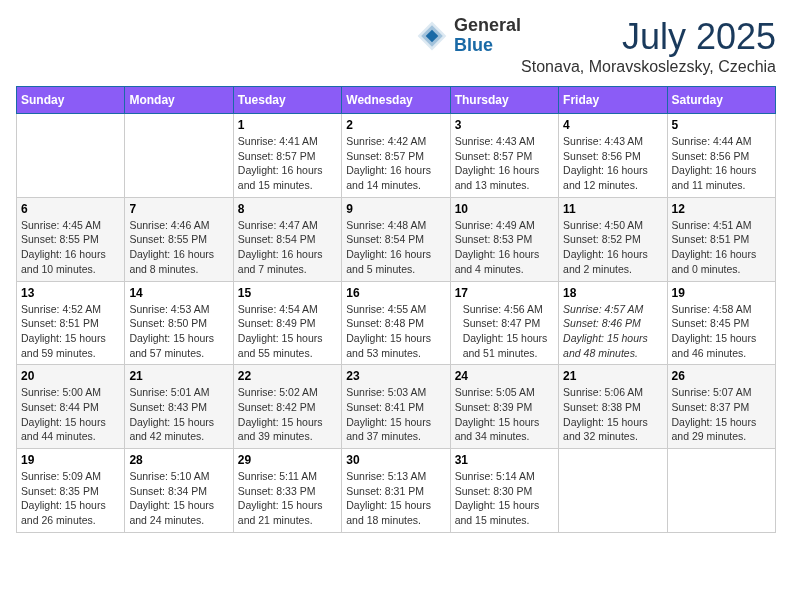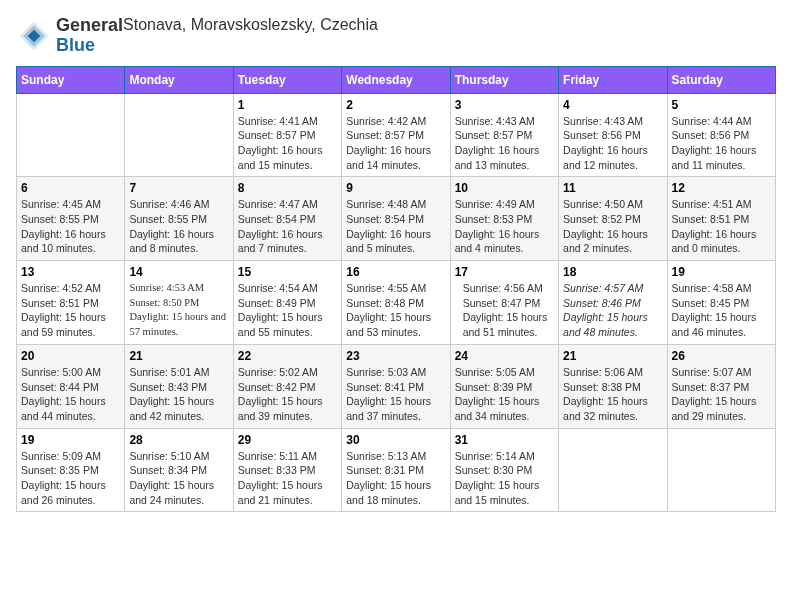--- a/index.html
+++ b/index.html
@@ -5,21 +5,21 @@
     * { box-sizing: border-box; margin: 0; padding: 0; }
     body {
       font-family: Arial, sans-serif;
       background: #fff;
       width: 792px;
       min-height: 612px;
       padding: 16px;
     }
     .header {
       display: flex;
-      justify-content: flex-start;
+      justify-content: flex-end;
       align-items: flex-start;
       margin-bottom: 10px;
     }
     .logo {
       display: flex;
       align-items: center;
       gap: 4px;
     }
     .logo-text {
       display: flex;
@@ -101,20 +101,21 @@
       <polygon points="20,4 36,20 20,36 4,20" fill="#1a6aa6" opacity="0.15"></polygon>
       <polygon points="20,8 32,20 20,32 8,20" fill="#1a6aa6" opacity="0.3"></polygon>
       <polygon points="20,13 27,20 20,27 13,20" fill="#1a6aa6"></polygon>
     </svg>
     <div class="logo-text">
       <span class="logo-general">General</span>
       <span class="logo-blue">Blue</span>
     </div>
   </div>
   <div class="title-block">
+    <div class="month-title">July 2025</div>
     <div class="location-title">Stonava, Moravskoslezsky, Czechia</div>
   </div>
 </div>
 
 <table class="calendar">
   <thead>
     <tr>
     <th>Sunday</th>
         <th>Monday</th>
         <th>Tuesday</th>
@@ -205,21 +206,21 @@
       </tr>
       <tr>
         <td>
           <div class="day-number">13</div>
           <div class="day-info" style="white-space: pre-line;">Sunrise: 4:52 AM
 Sunset: 8:51 PM
 Daylight: 15 hours and 59 minutes.</div>
         </td>
         <td>
           <div class="day-number">14</div>
-          <div class="day-info" style="white-space: pre-line; font-family: Liberation Serif, serif;">Sunrise: 4:53 AM
+          <div class="day-info" style="white-space: pre-line;">Sunrise: 4:53 AM
 Sunset: 8:50 PM
 Daylight: 15 hours and 57 minutes.</div>
         </td>
         <td>
           <div class="day-number">15</div>
           <div class="day-info" style="white-space: pre-line;">Sunrise: 4:54 AM
 Sunset: 8:49 PM
 Daylight: 15 hours and 55 minutes.</div>
         </td>
         <td>

